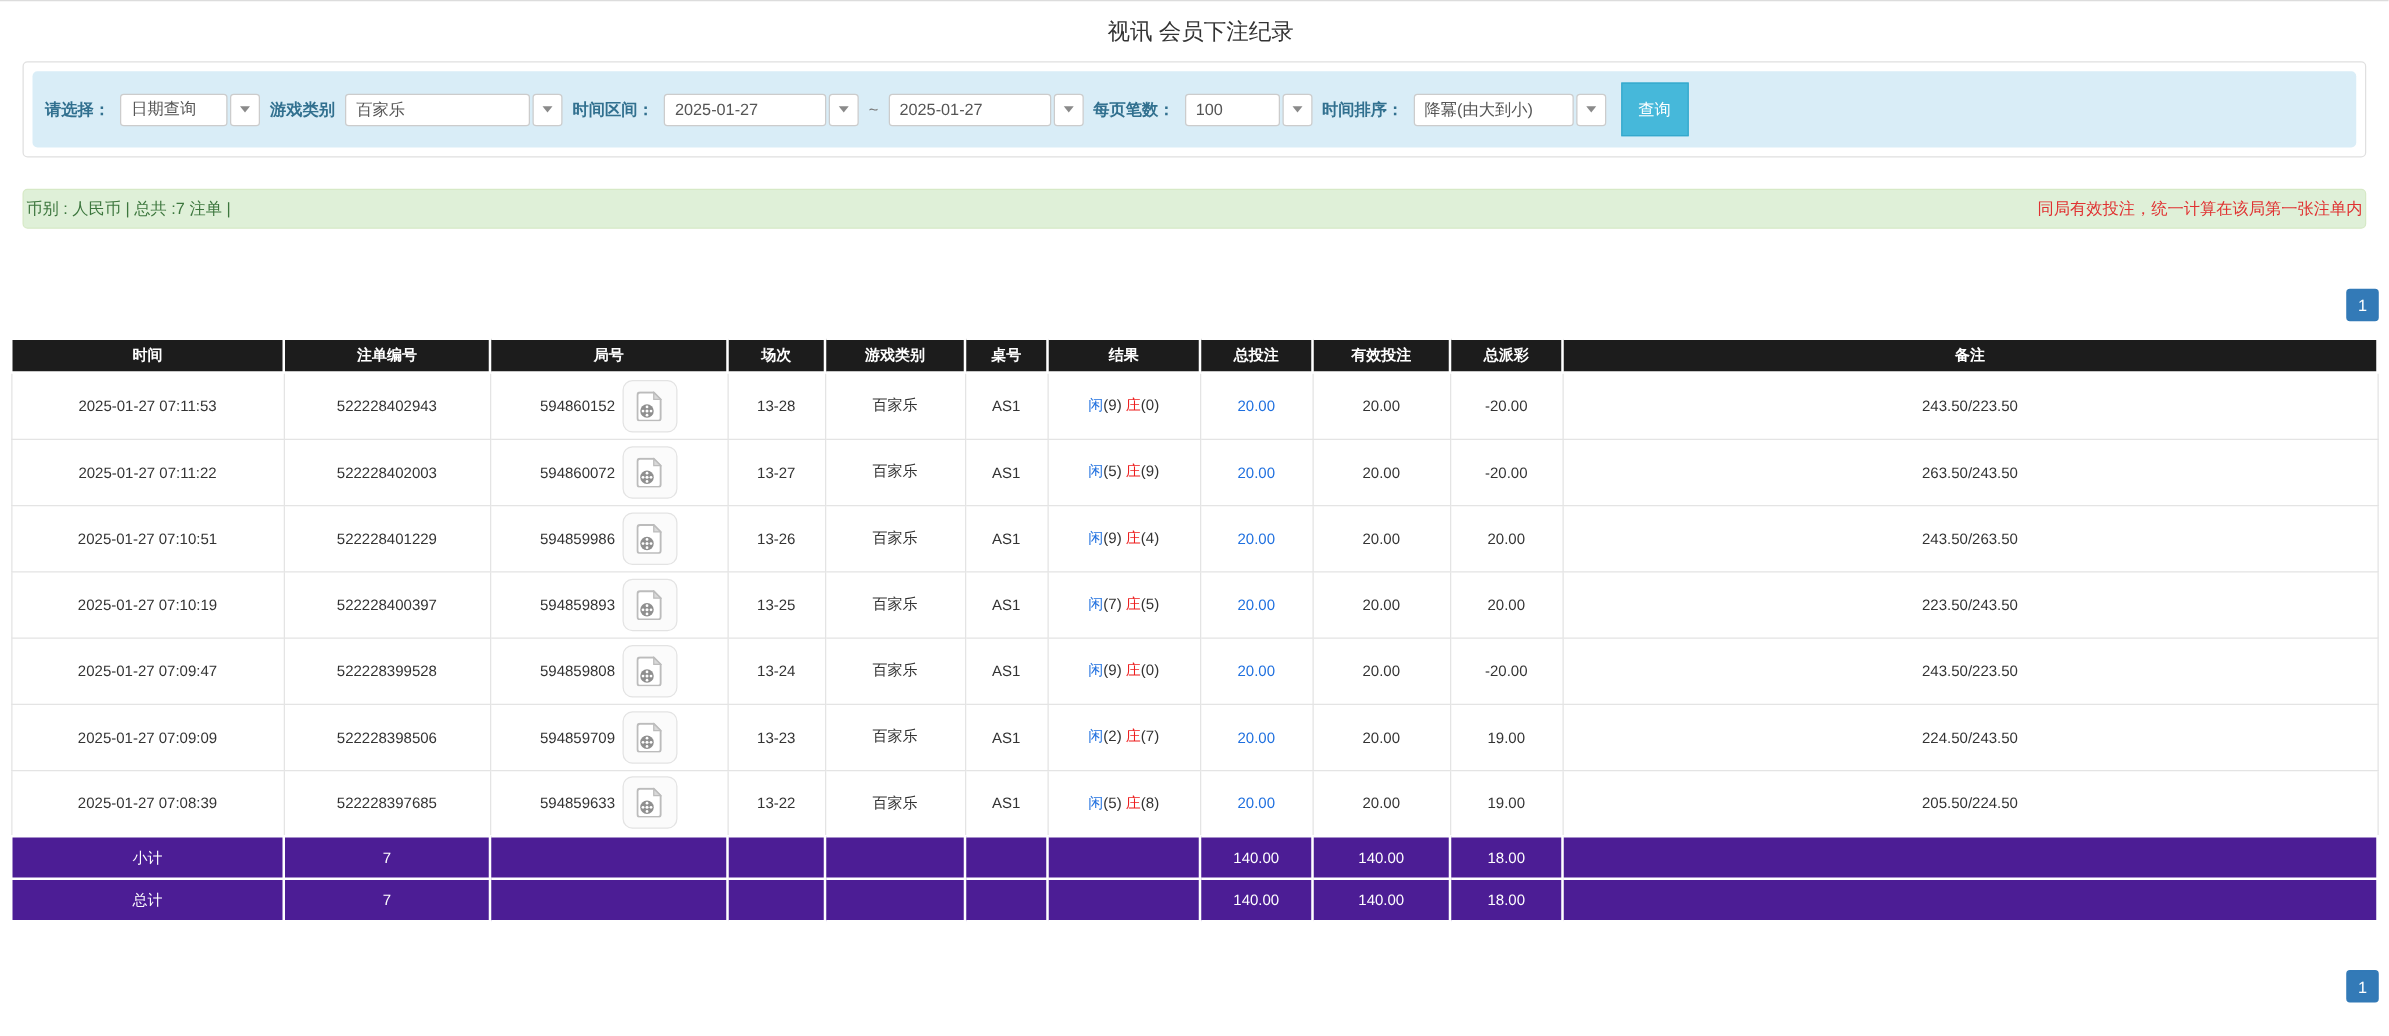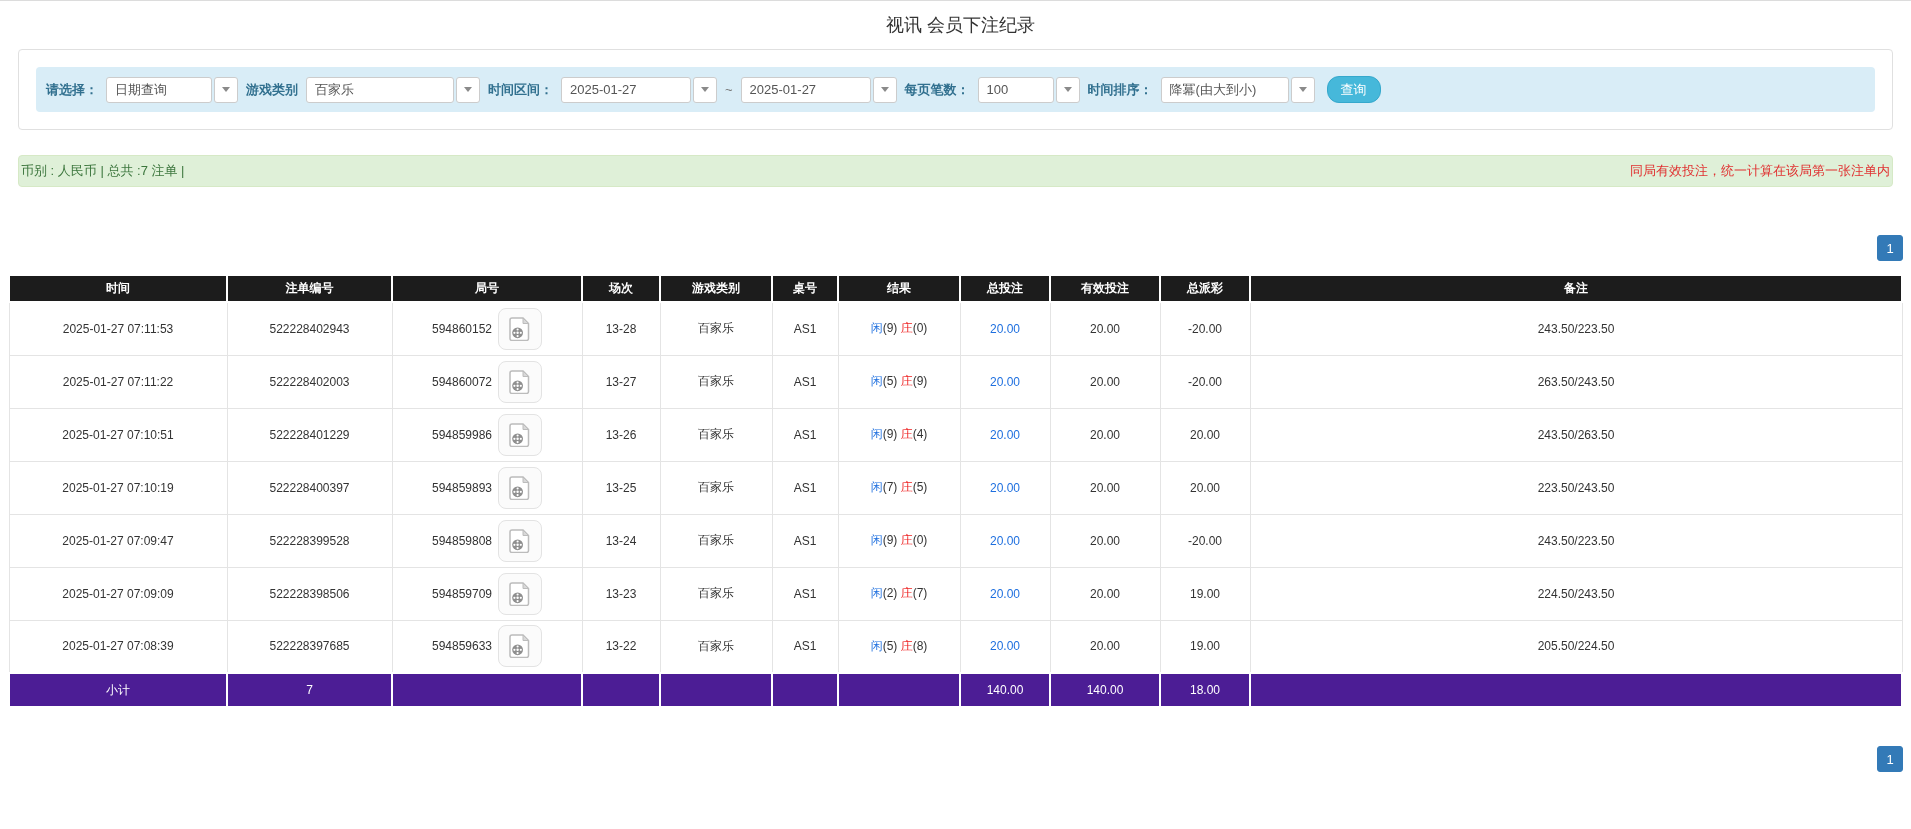--- a/index.html
+++ b/index.html
@@ -7,34 +7,34 @@
   body {
     width: 1911px; min-height: 829px;
     font-family: "Liberation Sans", "DejaVu Sans", sans-serif;
     color:#333;
   }
   .top-rule { height:1px; background:#dcdcdc; }
 
   h1.page-title { font-size:18px; font-weight:500; color:#333; margin:12px 0 0 10px;text-align:center; }
 
   
-  .filter-panel { margin:12px 18px 0; border:1px solid #e0e0e0; border-radius:4px; padding:17px; background:#fff; }
+  .filter-panel { margin:12px 18px 0; border:1px solid #e0e0e0; border-radius:4px; padding:7px; background:#fff; }
   .filter-bar { background:#d9edf7; border-radius:4px; padding:9px 10px; display:flex; align-items:center; gap:8px; }
   .flabel { color:#31708f; font-weight:bold; font-size:13px; white-space:nowrap; }
   .combo { display:flex; gap:2px; align-items:center; }
   .combo-input { height:26px; line-height:24px; background:#fff; border:1px solid #ccc; border-radius:3px; padding:0 8px; font-size:13px; color:#555; overflow:hidden; white-space:nowrap; cursor:default; }
   .combo-btn { width:24px; height:26px; background:#fff; border:1px solid #ccc; border-radius:3px; display:flex; align-items:center; justify-content:center; cursor:pointer; }
   .caret { width:0; height:0; border-left:4px solid transparent; border-right:4px solid transparent; border-top:5px solid #8a8a8a; }
-  .combo.mode .combo-input{ width:106px; }
+  .combo.mode .combo-input{ width:86px;font-family:Liberation Mono, monospace; }
   .combo.game .combo-input{ width:148px; }
   .combo.date .combo-input{ width:130px; }
   .combo.size .combo-input{ width:76px; }
   .combo.sort .combo-input{ width:128px; }
   .tilde { color:#777; font-size:13px; }
-  .search-btn { height:27px; padding:0 13px; background:#46b8da; border:1px solid #35a8cc; color:#fff; border-radius:12px; font-size:13px; cursor:pointer; margin-left:4px; }
+  .search-btn { height:43px; padding:0 13px; background:#46b8da; border:1px solid #35a8cc; color:#fff; border-radius:0; font-size:13px; cursor:pointer; margin-left:4px; }
 
   
   .notice-bar { margin:25px 18px 0; background:#dff0d8; border:1px solid #d6e9c6; border-radius:4px; padding:6px 2px; display:flex; justify-content:space-between; align-items:center; font-size:13px; }
   .notice-left { color:#3c763d; }
   .notice-right { color:#e03131; }
 
   
   .pager { margin:0 8px; text-align:right; }
   .pager.top { margin-top:48px; margin-bottom:13px; }
   .pager.bottom { margin-top:38px; padding-bottom:14px; }
@@ -326,18 +326,31 @@
         <td></td>
         <td></td>
         <td></td>
         <td></td>
         <td></td>
         <td>140.00</td>
         <td>140.00</td>
         <td>18.00</td>
         <td></td>
       </tr>
+      <tr class="summary">
+        <td>总计</td>
+        <td>7</td>
+        <td></td>
+        <td></td>
+        <td></td>
+        <td></td>
+        <td></td>
+        <td>140.00</td>
+        <td>140.00</td>
+        <td>18.00</td>
+        <td></td>
+      </tr>
     </tbody>
 </table>
 
 <div class="pager bottom">
   <span class="page-btn">1</span>
 </div>
 
 </body></html>

